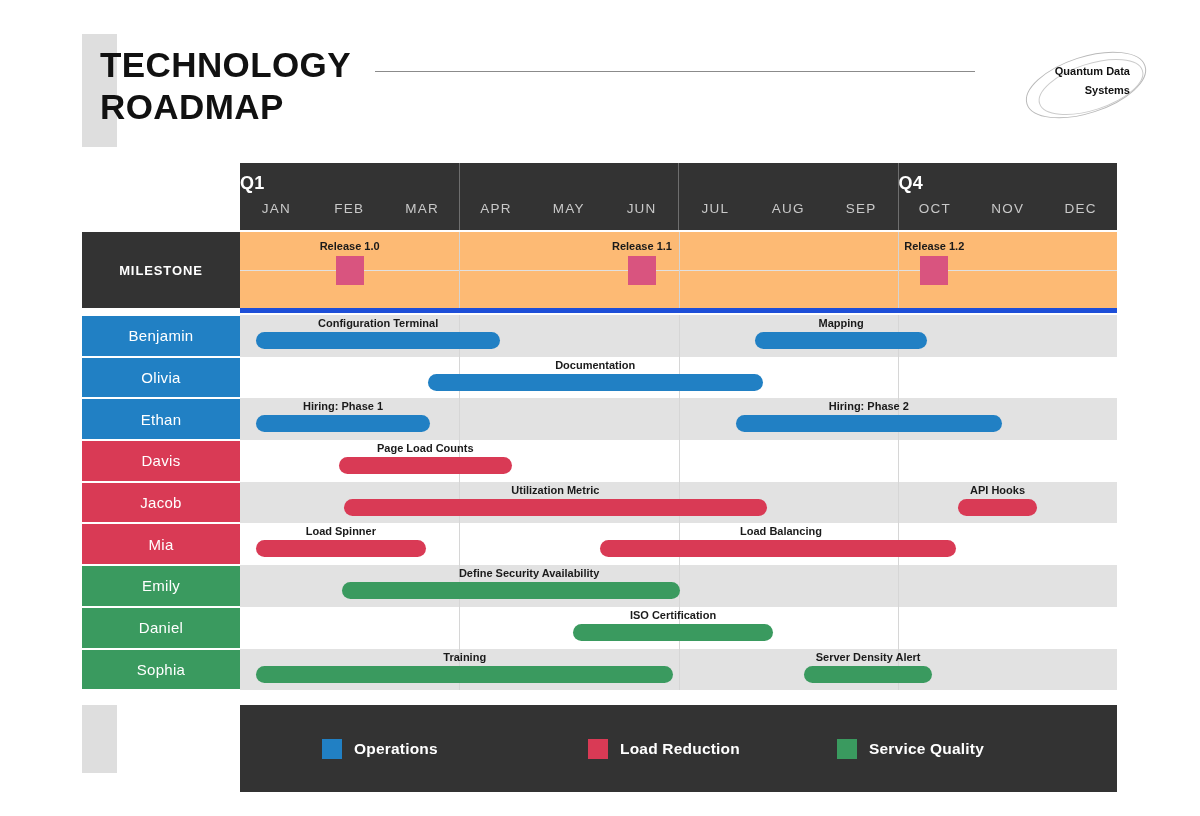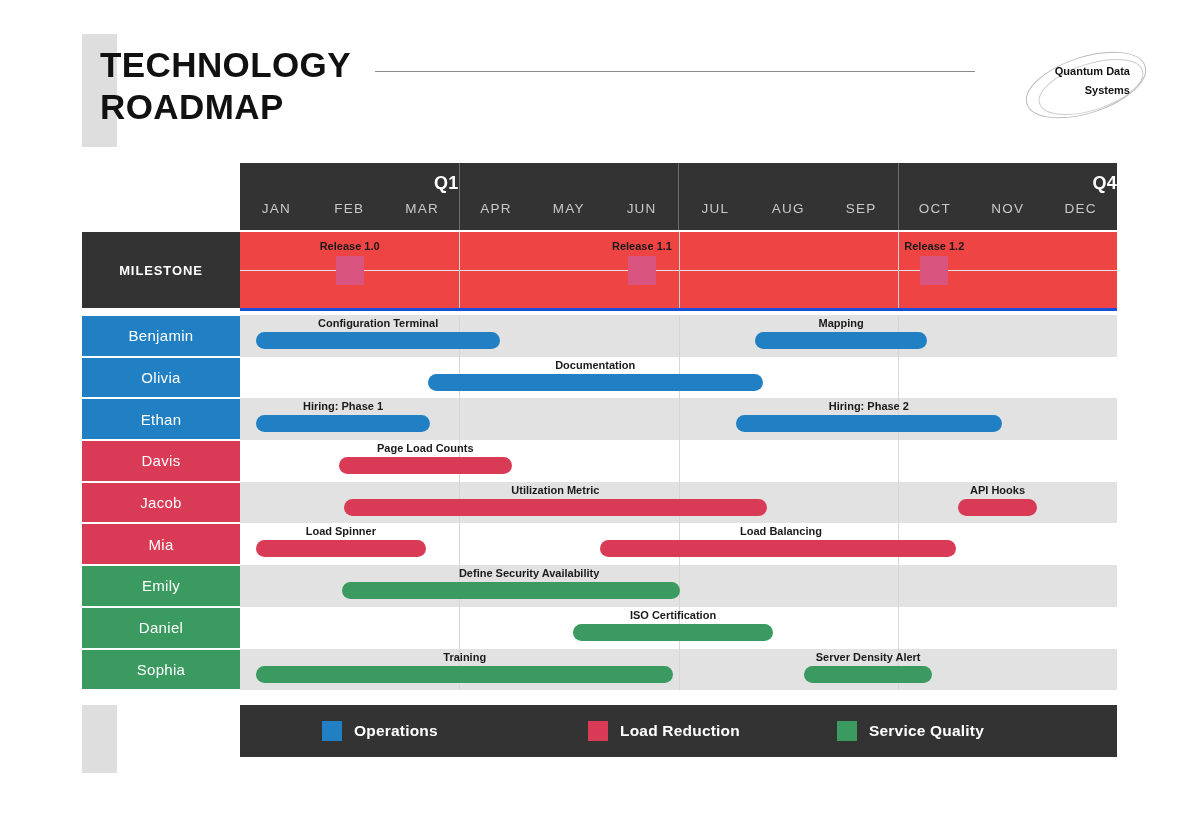--- a/index.html
+++ b/index.html
@@ -81,21 +81,21 @@
   }
   .quarter-cell {
     flex: 1 1 0;
     position: relative;
     box-sizing: border-box;
   }
   .quarter-cell + .quarter-cell { border-left: 1px solid #6e6e6e; }
   .quarter-label {
     position: absolute;
     left: 0; right: 0; top: 10px;
-    text-align: right;
+    text-align: left;
     font-size: 18px;
     font-weight: bold;
     color: #ffffff;
     letter-spacing: 0.3px;
   }
   .months-row {
     position: absolute;
     left: 0; right: 0; top: 38px;
     display: flex;
   }
@@ -118,22 +118,22 @@
     font-weight: bold;
     letter-spacing: 0.9px;
     display: flex;
     align-items: center;
     justify-content: center;
   }
   #milestone-track {
     position: absolute;
     left: 158px; top: 69px;
     width: 877px; height: 76px;
-    background: #ef4444;
-    border-bottom: 3px solid #1d4ed8;
+    background: #fdba74;
+    border-bottom: 5px solid #1d4ed8;
   }
   .ms-qline {
     position: absolute;
     top: 0; bottom: 0;
     width: 1px;
     background: #d3d3d3;
   }
   #milestone-track .ms-midline {
     position: absolute;
     left: 0; right: 0; top: 38px;
@@ -210,21 +210,21 @@
   
   #legend-spacer {
     position: absolute;
     left: 0; top: 542px;
     width: 35px; height: 68px;
     background: #dedede;
   }
   #legend {
     position: absolute;
     left: 158px; top: 542px;
-    width: 877px; height: 52px;
+    width: 877px; height: 87px;
     background: #333333;
     display: flex;
     align-items: center;
   }
   .legend-item {
     display: flex;
     align-items: center;
     position: absolute;
   }
   .legend-swatch {

